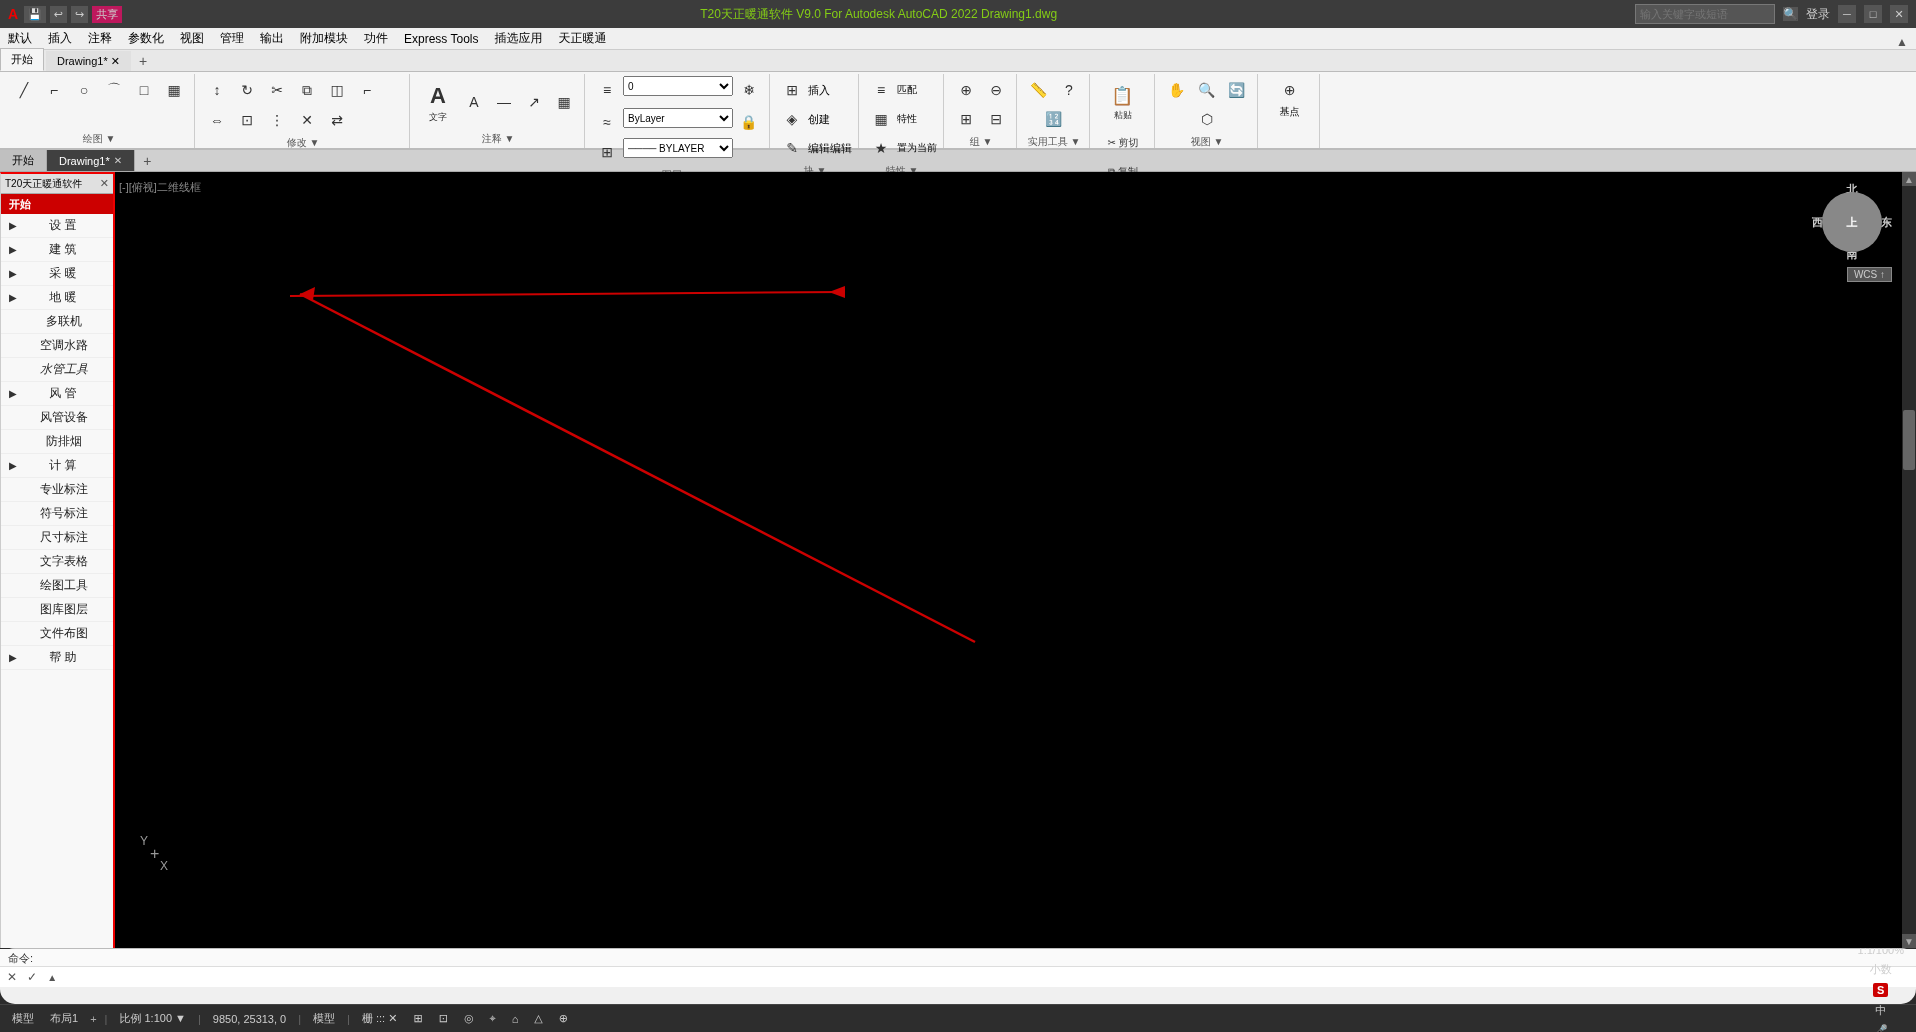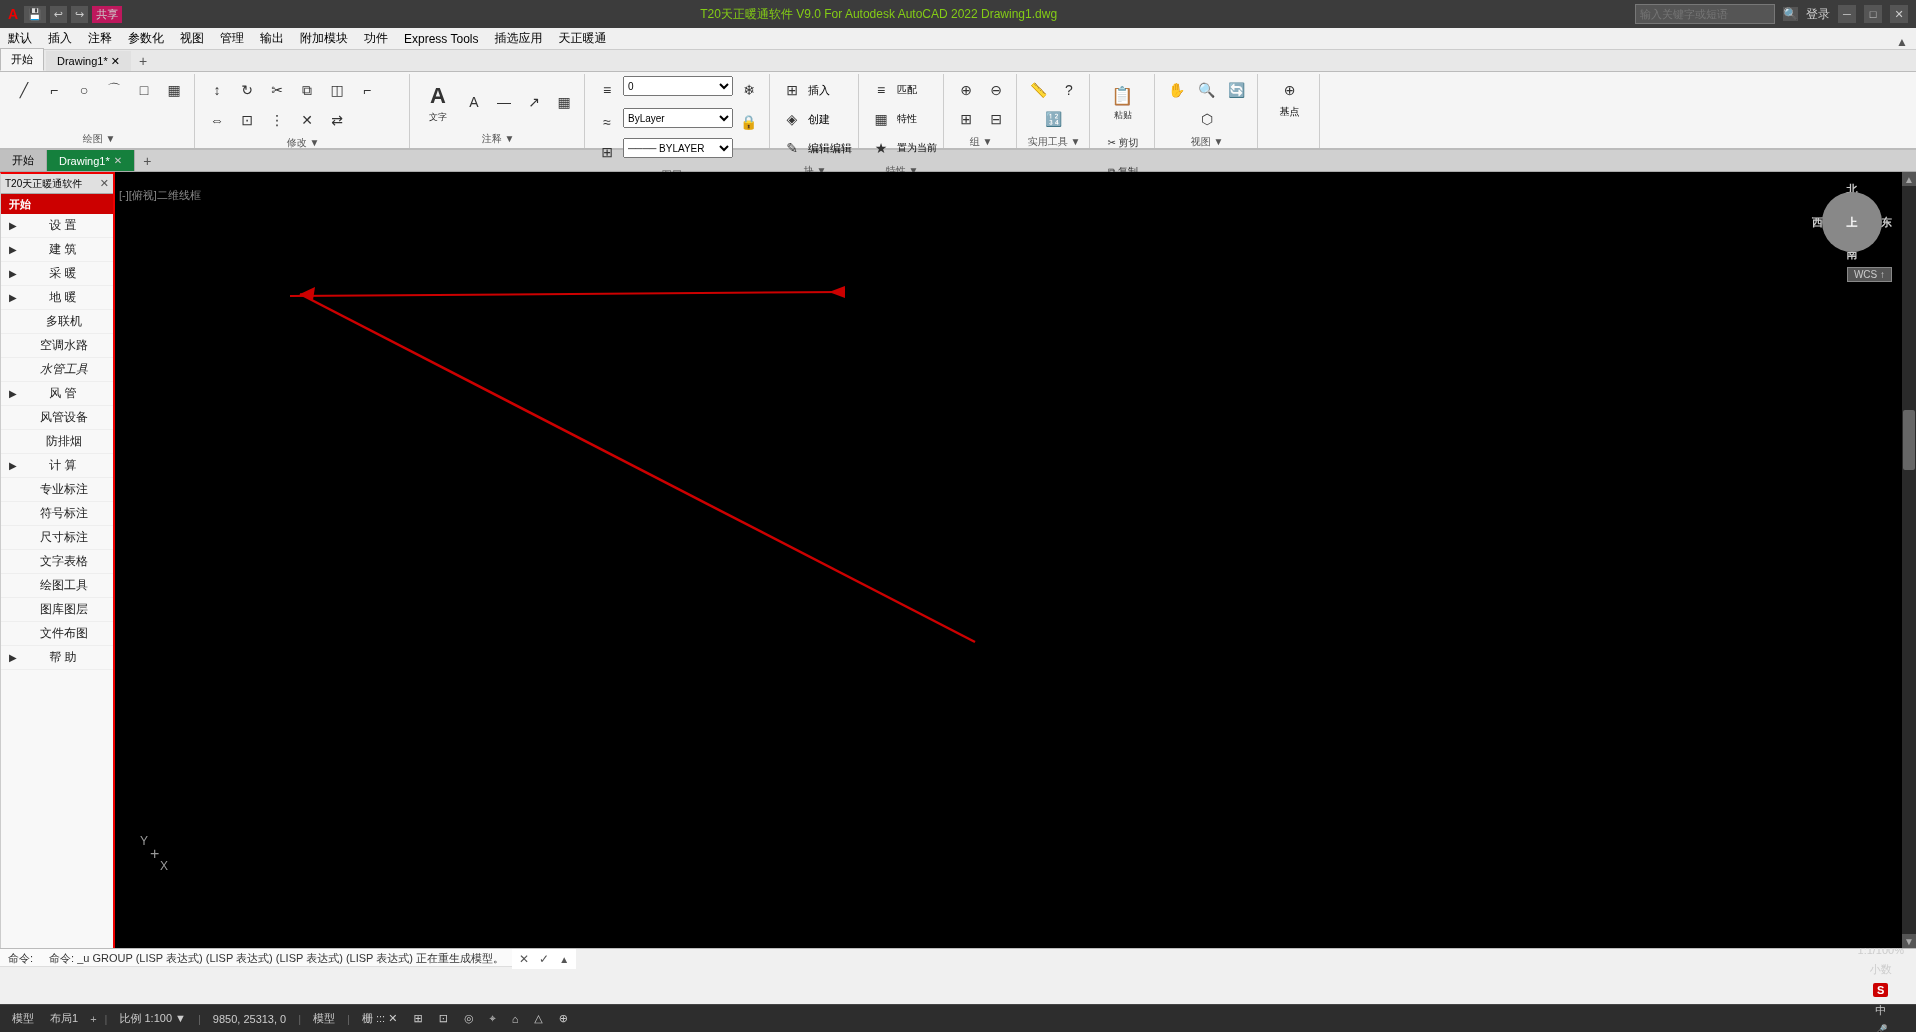--- a/index.html
+++ b/index.html
@@ -150,21 +150,21 @@
       padding: 2px 12px;
       font-size: 11px;
       cursor: pointer;
       background: #c0c0c0;
       border-right: 1px solid #aaa;
       height: 100%;
       display: flex;
       align-items: center;
       gap: 4px;
     }
-    .doc-tab.active { background: #15803d; color: #fff; }
+    .doc-tab.active { background: #404040; color: #fff; }
     .doc-tab .close-x { font-size: 10px; color: #888; }
     .doc-tab.active .close-x { color: #ccc; }
     #tab-add { padding: 2px 8px; cursor: pointer; color: #555; font-size: 14px; }
 
     
     #workspace {
       display: flex;
       width: 100%;
       height: calc(1032px - 28px - 22px - 100px - 22px - 30px - 28px);
     }
@@ -216,21 +216,21 @@
 
     
     #canvas-area {
       flex: 1;
       background: #000;
       position: relative;
       overflow: hidden;
     }
     #view-label {
       position: absolute;
-      top: 16px;
+      top: 8px;
       left: 4px;
       color: #888;
       font-size: 11px;
     }
     #compass {
       position: absolute;
       top: 10px;
       right: 10px;
       width: 80px;
       height: 80px;
@@ -317,21 +317,22 @@
       border-radius: 2px;
       cursor: pointer;
     }
 
     
     #command-bar {
       height: 56px;
       background: #f0f0f0;
       border-top: 1px solid #bbb;
       display: flex;
-      flex-direction: row;
+      flex-direction: column;
+      border-radius: 15px;
     }
     #command-line1 {
       height: 18px;
       padding: 2px 8px;
       font-size: 11px;
       color: #333;
       background: #fafafa;
       border-bottom: 1px solid #ddd;
     }
     #command-line2 {
@@ -746,21 +747,20 @@
     <div class="scroll-arrow">▲</div>
     <div class="scroll-track">
       <div class="scroll-thumb"></div>
     </div>
     <div class="scroll-arrow">▼</div>
   </div>
 </div>
 
 <div id="command-bar">
   <div id="command-line1">命令:</div>
-  <div id="command-line2">命令: _u GROUP (LISP 表达式) (LISP 表达式) (LISP 表达式) (LISP 表达式) 正在重生成模型。</div>
   <div id="command-input-row">
     <span class="cmd-btn">✕</span>
     <span class="cmd-btn">✓</span>
     <span class="cmd-btn" style="font-size:10px;">▲</span>
   </div>
 </div>
 
 <div id="status-bar">
   <div class="status-item">模型</div>
   <div class="status-item">布局1</div>

